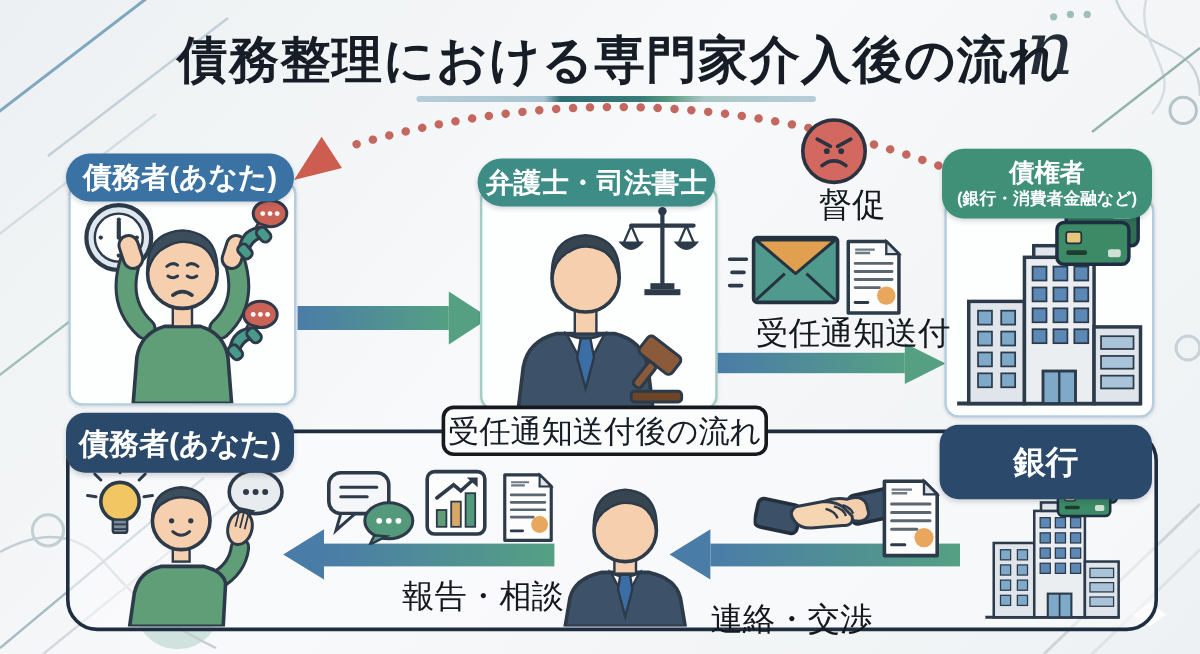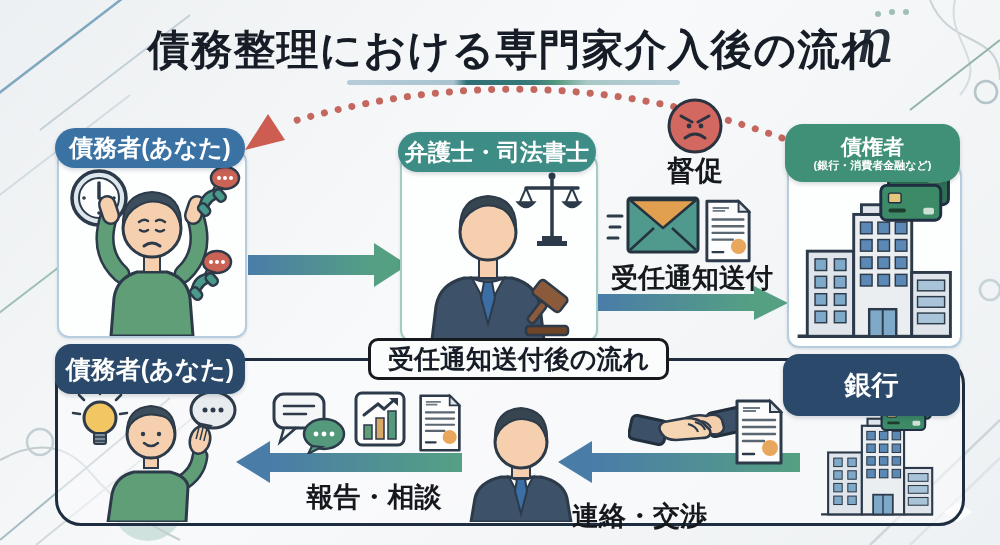--- a/index.html
+++ b/index.html
@@ -10,47 +10,47 @@
   .title{left:0;right:0;top:22px;text-align:center;font-size:42px;font-weight:900;
     letter-spacing:1px;color:#171d26;z-index:2;padding-left:32px;}
   .title-underline{left:347px;top:80px;width:333px;height:5px;border-radius:3px;z-index:2;
     background:linear-gradient(90deg,#b6cdd9 0%,#a9c4d1 32%,#2e6f75 36%,#377a79 56%,#55997f 63%,#a9c8c6 72%,#b6cdd9 100%);}
   .pill{display:flex;align-items:center;justify-content:center;color:#fff;font-weight:900;
     box-shadow:0 2px 4px rgba(25,40,60,.18);z-index:3;margin-top:12px;}
   .pill-header-blue{left:55px;top:116px;width:190px;height:40px;border-radius:20px;background:#3b72a4;font-size:24px;}
   .pill-header-teal{left:398px;top:120px;width:198px;height:40px;border-radius:20px;background:#3e8c86;font-size:23px;}
   .pill-header-green{left:785px;top:112px;width:175px;height:58px;border-radius:18px;background:#3f9077;flex-direction:column;line-height:1.15;}
   .pill-header-green .l1{font-size:21px;font-weight:900;}
-  .pill-header-green .l2{font-size:11px;font-weight:700;}
+  .pill-header-green .l2{font-size:14px;font-weight:700;}
   .pill-footer{background:#2b4a6b;border-radius:16px;z-index:6;}
   .pill-footer-debtor{left:55px;top:332px;width:190px;height:50px;font-size:25px;}
   .pill-footer-bank{left:783px;top:342px;width:177px;height:62px;font-size:27px;}
   .card{background:#fdfefe;border-radius:12px;z-index:2;box-shadow:0 1px 3px rgba(30,45,60,.12);}
   .card-debtor{left:57px;top:150px;width:186px;height:184px;border:2px solid #b5cdde;}
   .card-pro{left:400px;top:154px;width:194px;height:184px;border:2px solid #a3cdc2;}
   .card-creditor{left:787px;top:164px;width:171px;height:180px;border:2px solid #b5cdde;}
-  .flow-label{font-weight:700;text-align:center;color:#15181c;z-index:3;}
+  .flow-label{font-weight:400;text-align:right;color:#15181c;z-index:3;}
   .lbl-consult{left:248px;top:196px;width:150px;font-size:28px;}
   .lbl-notice{left:592px;top:260px;width:200px;font-size:27px;}
   .lbl-demand{left:652px;top:152px;width:86px;font-size:28px;}
   .lbl-report{left:278px;top:479px;width:192px;font-size:27px;z-index:5;}
   .lbl-contact{left:552px;top:498px;width:175px;font-size:27px;z-index:5;}
   .arrow-body{background:linear-gradient(90deg,#4a7ca8,#55a083);z-index:2;}
   .a1-body{left:248px;top:255px;width:126px;height:20px;}
   .a1-head{left:374px;top:243px;width:0;height:0;border-top:22px solid transparent;border-bottom:22px solid transparent;border-left:34px solid #55a083;z-index:2;}
   .a2-body{left:598px;top:294px;width:156px;height:17px;}
   .a2-head{left:754px;top:286px;width:0;height:0;border-top:17px solid transparent;border-bottom:17px solid transparent;border-left:34px solid #55a083;z-index:2;}
   .a3-head{left:236px;top:441px;width:0;height:0;border-top:21px solid transparent;border-bottom:21px solid transparent;border-right:34px solid #4a7ca8;z-index:5;}
   .a3-body{left:270px;top:453px;width:192px;height:19px;z-index:5;}
   .a4-head{left:558px;top:441px;width:0;height:0;border-top:21px solid transparent;border-bottom:21px solid transparent;border-right:34px solid #4a7ca8;z-index:5;}
   .a4-body{left:592px;top:453px;width:208px;height:19px;z-index:5;}
   .bottom-box{left:55px;top:358px;width:910px;height:168px;border:3.5px solid #1e2d40;border-radius:26px;
     background:rgba(251,252,253,.55);z-index:4;box-sizing:border-box;}
-  .box-title{left:368px;top:338px;width:301px;height:42px;background:#fbfcfc;border:3px solid #16191d;border-radius:10px;
-    display:flex;align-items:center;justify-content:center;font-size:26px;font-weight:700;z-index:6;box-sizing:border-box;}
+  .box-title{left:368px;top:338px;width:272px;height:42px;background:#fbfcfc;border:3px solid #16191d;border-radius:10px;
+    display:flex;align-items:center;justify-content:center;font-size:26px;font-weight:400;z-index:6;box-sizing:border-box;}
   .z1{z-index:1}.z2{z-index:2}.z3{z-index:3}.z5{z-index:5}
 </style>
 </head>
 <body>
 
 <div class="canvas">
 
   <svg width="0" height="0" style="position:absolute" aria-hidden="true">
     <defs>
       <g id="doc-icon">

